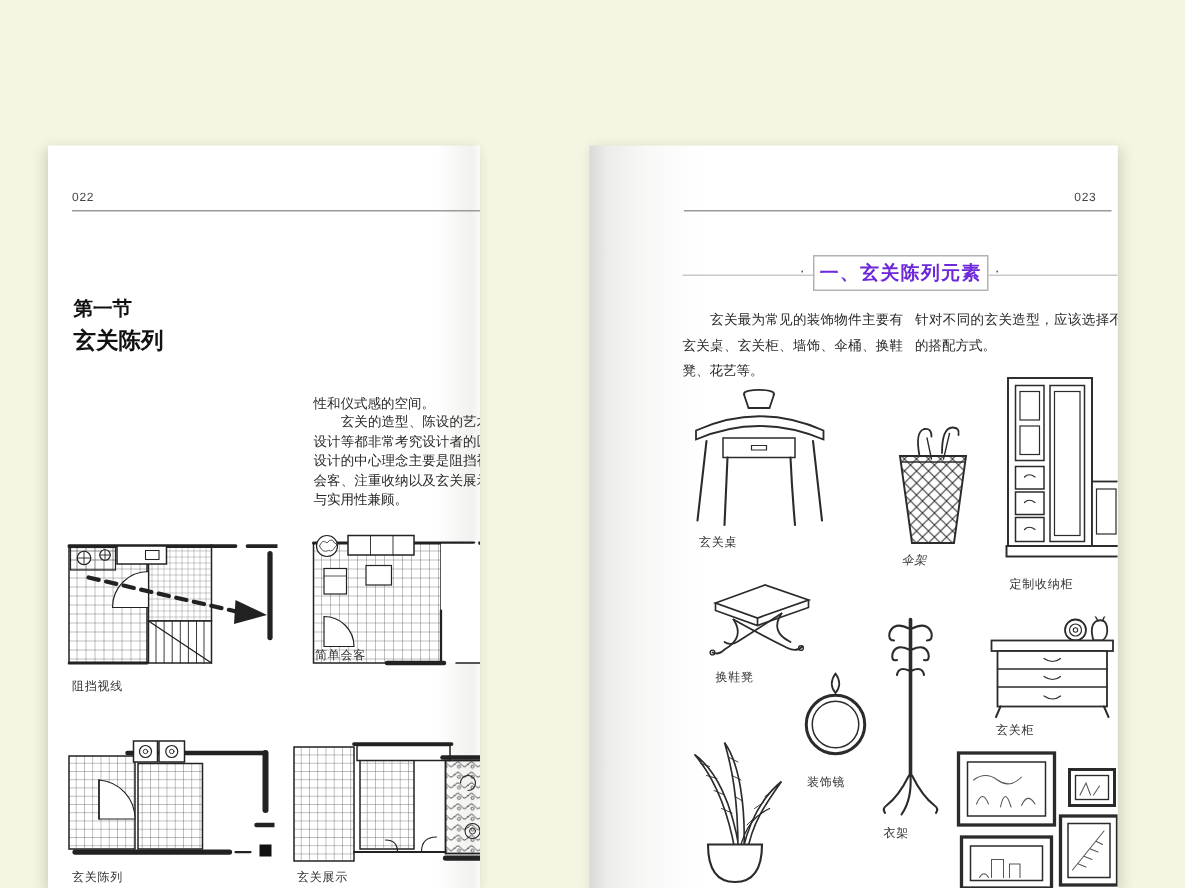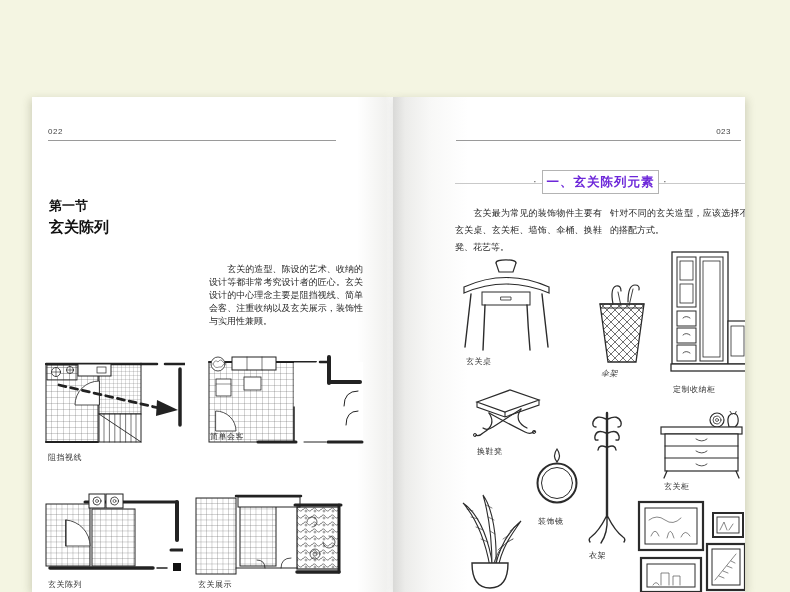--- a/index.html
+++ b/index.html
@@ -14,21 +14,21 @@
     position:absolute; left:100px; top:10px; width:588px; height:58px;
     background:linear-gradient(180deg,#757575 0%,#3a3a3a 30%,#0c0c0c 65%,#000 100%);
     border:2px solid #efedc9; border-radius:32px;
     display:flex; align-items:center; justify-content:center;
     box-shadow:0 3px 7px rgba(40,40,20,.35);
   }
   .banner span { color:#fff; font-size:27px; font-weight:bold; letter-spacing:1px;
     text-shadow:0 2px 3px rgba(0,0,0,.6); white-space:nowrap; }
   
   .page { position:absolute; top:97px; height:495px; background:#fff; overflow:hidden; }
-  .page-left  { left:32px;  width:361px;
+  .page-left  { left:32px;  width:288px;
     background:linear-gradient(90deg,#fff 0%,#fff 90%,#f1f1ef 98%,#fafafa 100%);
     box-shadow:-2px 2px 8px rgba(80,80,50,.22);padding-left:48px; }
   .page-right { left:393px; width:352px;
     background:linear-gradient(90deg,#d9d9d7 0px,#ececea 12px,#f8f8f7 38px,#fff 75px);
     box-shadow:2px 2px 8px rgba(80,80,50,.22); }
   .pagenum { position:absolute; font-size:8px; color:#444; letter-spacing:.5px; }
   .rule { position:absolute; height:1px; background:#9a9a9a; }
   
   .section-label { position:absolute; left:17px; top:100px;
     font-family:"Liberation Serif","DejaVu Serif",serif; font-weight:bold; font-size:13px; color:#111; }
@@ -59,20 +59,21 @@
 
 
   <div class="page page-left">
     <div class="pagenum" style="left:16px; top:30px;">022</div>
     <div class="rule" style="left:16px; top:43px; width:288px;"></div>
 
     <div class="section-label">第一节</div>
     <div class="section-title">玄关陈列</div>
 
     <div class="bodycol" style="left:177px; top:166px; width:154px;">
+      <p>性和仪式感的空间。</p>
       <p>　　玄关的造型、陈设的艺术、收纳的设计等都非常考究设计者的匠心。玄关设计的中心理念主要是阻挡视线、简单会客、注重收纳以及玄关展示，装饰性与实用性兼顾。</p>
     </div>
 
     <div class="plan" style="left:13px; top:258px;">
       <svg width="140" height="95" viewBox="0 0 140 95">
         <defs>
           <pattern id="pg1" width="6" height="6" patternUnits="userSpaceOnUse">
               <path d="M6 0H0V6" stroke="#555" stroke-width=".5" fill="none"></path>
             </pattern>
           <pattern id="ph1" width="4" height="4" patternUnits="userSpaceOnUse">

